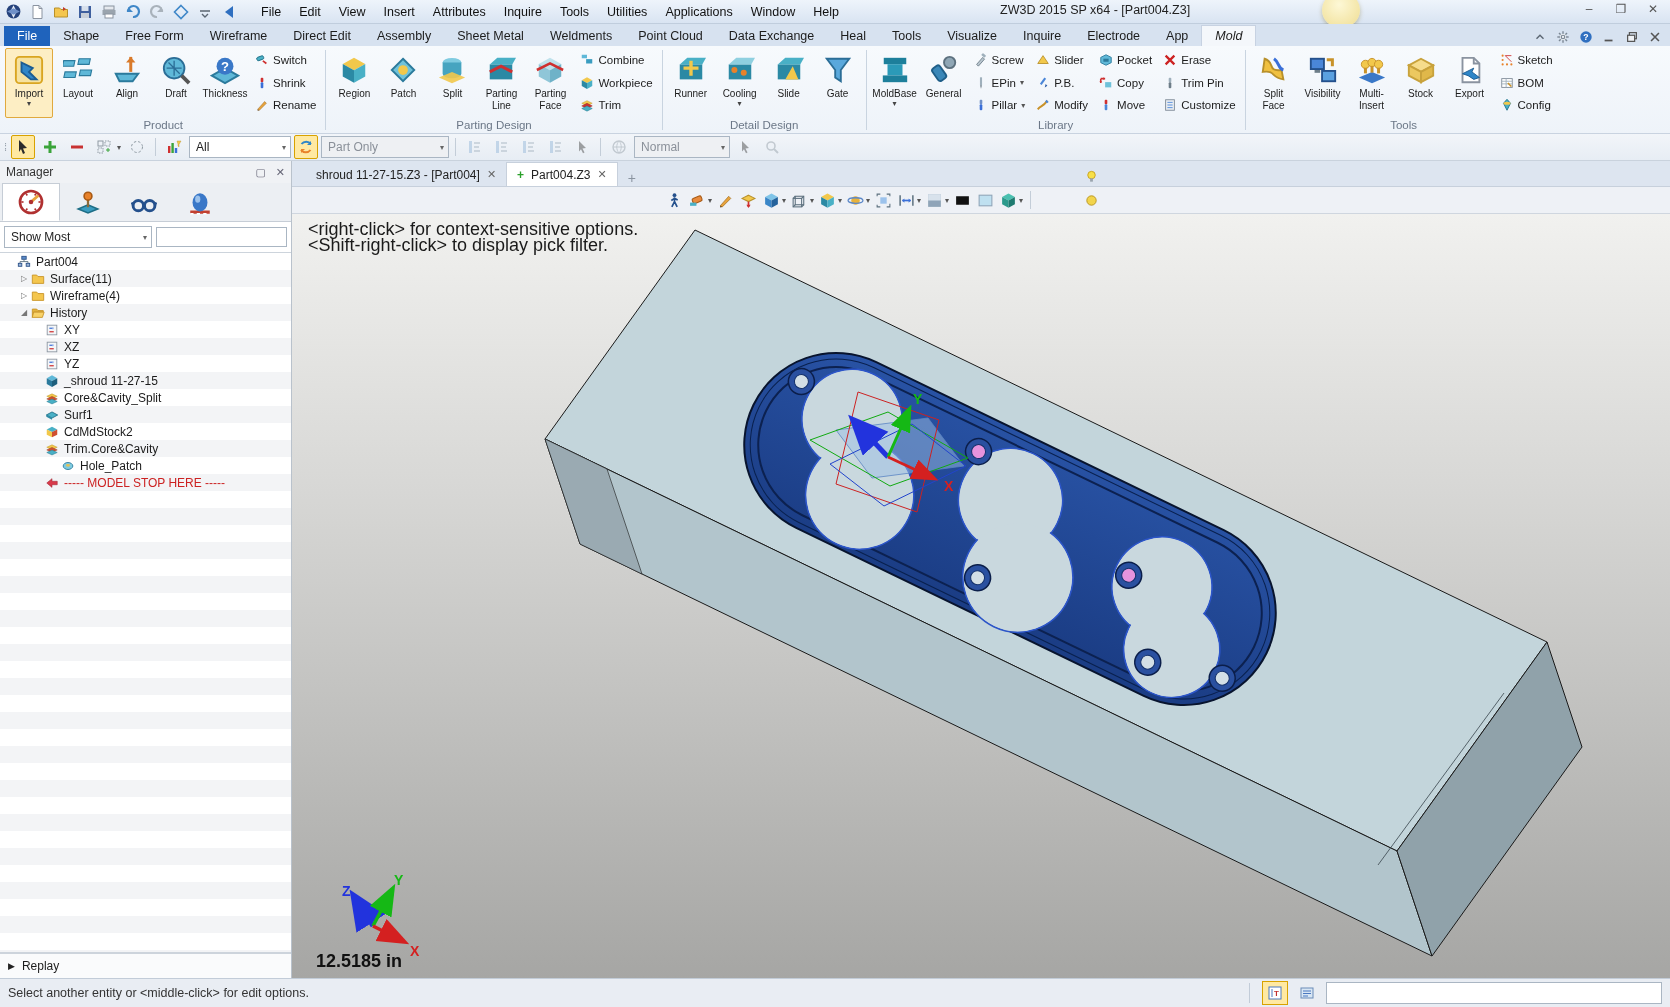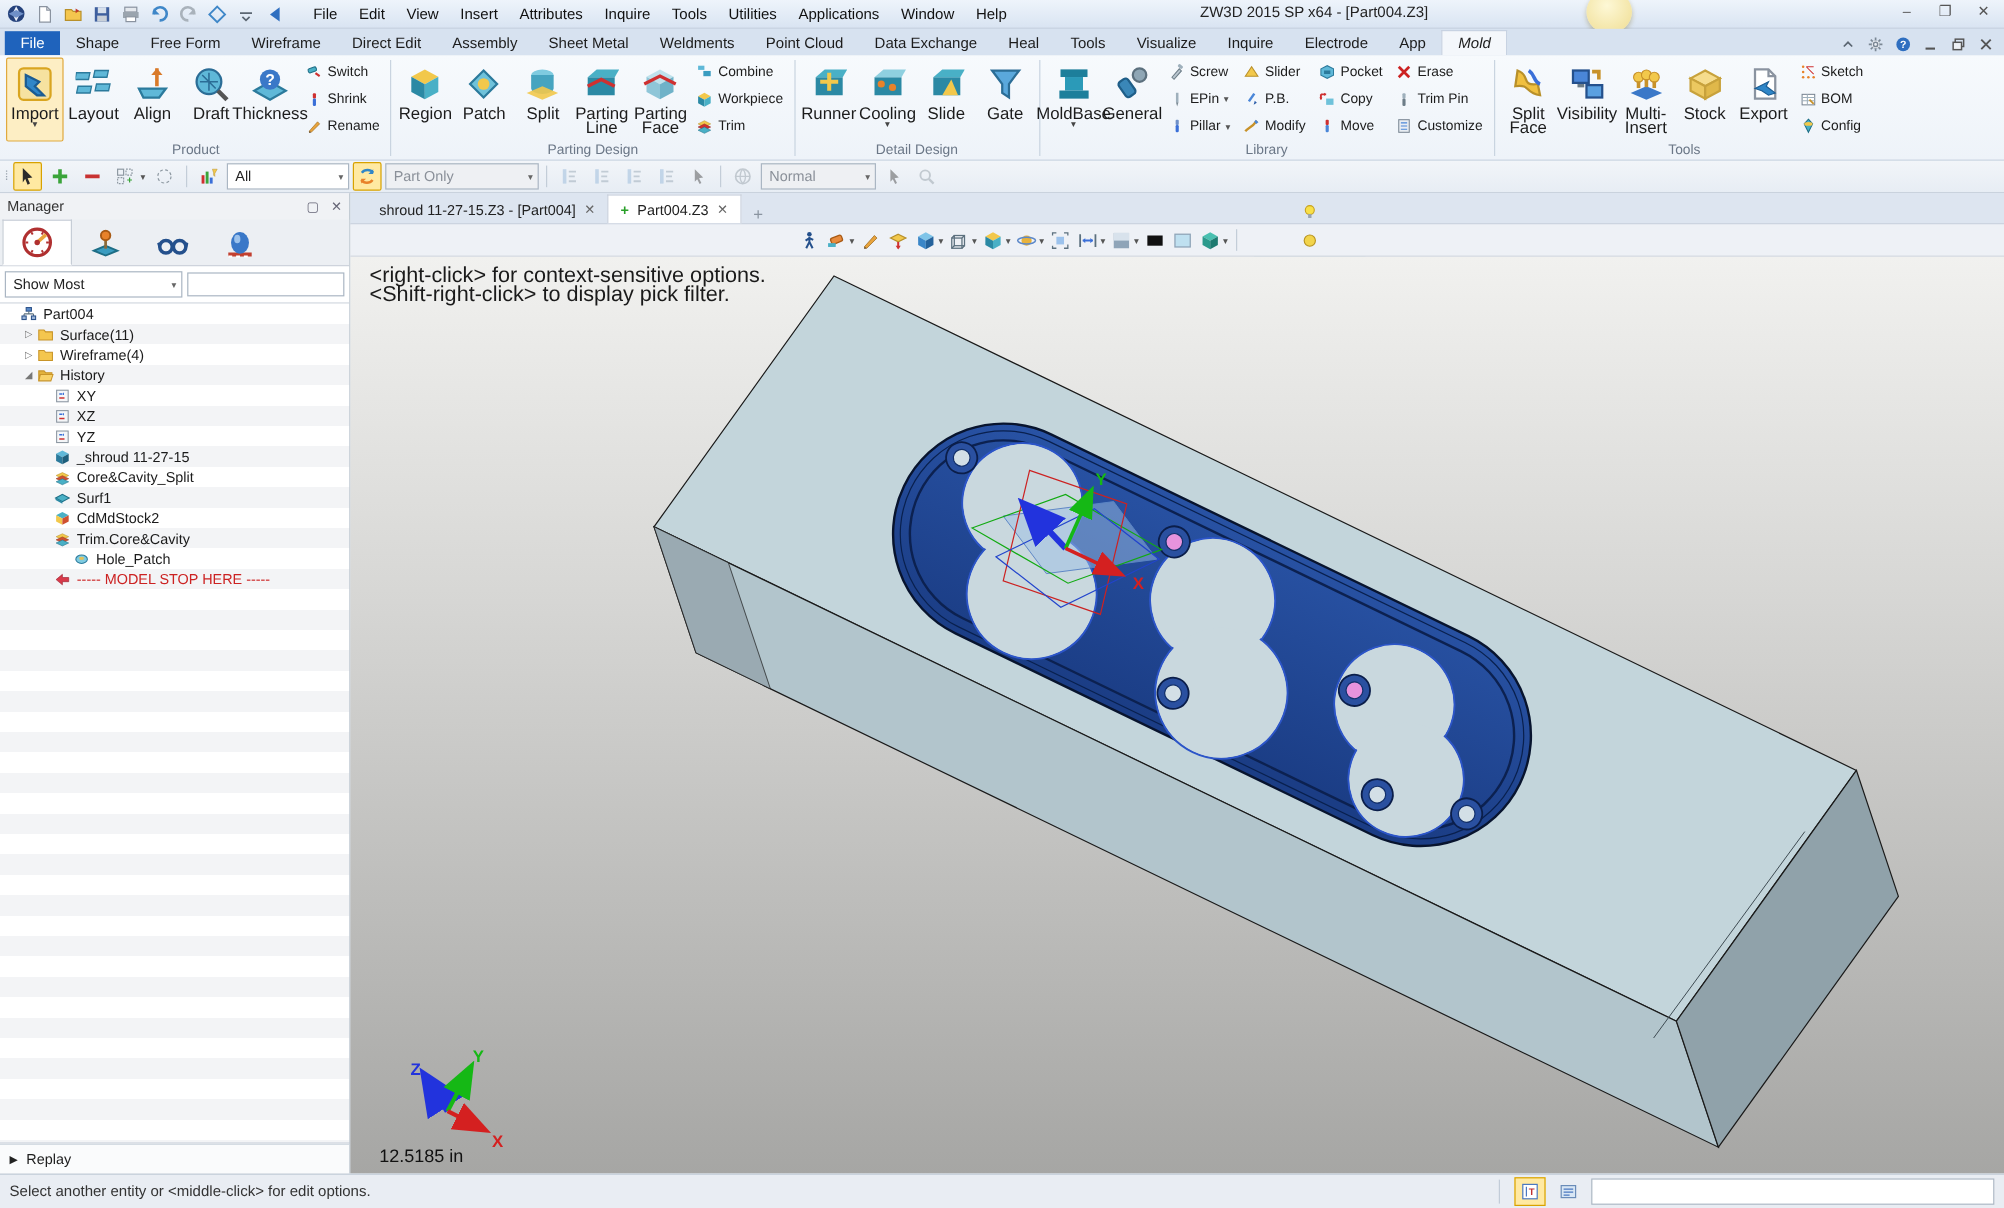--- a/index.html
+++ b/index.html
@@ -29,21 +29,21 @@
   
   #ribbon{left:0;top:46px;width:1670px;height:88px;background:linear-gradient(#f7fafd,#eef3f9);
           border-bottom:1px solid #c9d3e0;display:flex;align-items:stretch;padding:1px 2px 0;box-sizing:border-box;}
   .grp{display:flex;flex-direction:column;padding:1px 3px 0;}
   .grp-body{display:flex;flex:1;align-items:stretch;gap:1px;}
   .grp-label{text-align:center;color:#6b7787;font-size:11.5px;height:15px;line-height:14px;}
   .gsep{width:1px;background:#c9d4e0;margin:3px 1px;}
   .rbtn{width:46px;display:flex;flex-direction:column;align-items:center;padding-top:3px;cursor:default;border:1px solid transparent;border-radius:2px;}
   .rbtn.hl{background:#fdeec4;border-color:#e0a93e;}
   .rbtn .ric{height:36px;display:flex;align-items:center;}
-  .rbtn .rlbl{font-size:14px;line-height:12px;text-align:center;color:#1c1c1c;}
+  .rbtn .rlbl{font-size:10px;line-height:12px;text-align:center;color:#1c1c1c;}
   .rbtn .caret{font-size:8px;color:#444;line-height:7px;}
   .smallcol{display:flex;flex-direction:column;justify-content:space-between;padding:3px 2px 4px;}
   .rsm{display:flex;align-items:center;gap:4px;height:18px;font-size:11.5px;color:#1c1c1c;padding:0 3px;cursor:default;border-radius:2px;}
   .rsm .caret{font-size:8px;color:#555;}
   
   #editbar{left:0;top:134px;width:1670px;height:27px;background:linear-gradient(#f2f5f9,#e7edf4);
            border-bottom:1px solid #c9d2dd;display:flex;align-items:center;padding:0 2px;box-sizing:border-box;gap:3px;}
   .eic{width:22px;height:22px;display:flex;align-items:center;justify-content:center;border:1px solid transparent;border-radius:2px;}
   .eic.hl{background:#ffe9a2;border-color:#d8a200;}
   .eic.dim{opacity:.45;}
@@ -76,21 +76,21 @@
   .dtab .x{color:#666;font-size:11px;}
   .dtab.active{background:#fff;border:1px solid #c7d0dc;border-bottom:none;}
   .dplus{color:#8a94a0;font-size:14px;padding:0 10px;}
   #viewbar{height:26px;background:#eef1f6;border-bottom:1px solid #cfd6df;display:flex;align-items:center;gap:2px;padding-left:372px;}
   .vic{width:21px;height:21px;display:flex;align-items:center;justify-content:center;}
   .vcaret{font-size:8px;color:#555;margin:0 1px 0 -2px;}
   #layerbox{display:flex;align-items:center;gap:3px;margin-left:8px;flex-direction:column;}
   #layer-combo{width:86px;height:19px;background:#f6f8fa;border:1px solid #aab6c3;display:flex;align-items:center;justify-content:space-between;padding-left:5px;font-size:12px;}
   #canvas{flex:1;position:relative;background:linear-gradient(180deg,#f1f1ef 0%,#d8d8d6 35%,#a6a6a4 100%);overflow:hidden;}
   .hint{position:absolute;left:16px;color:#1a1a1a;font-size:18px;}
-  #readout{position:absolute;left:24px;bottom:6px;font-size:15px;color:#111;}
+  #readout{position:absolute;left:24px;bottom:6px;font-size:18px;color:#111;font-weight:bold;}
   
   #statusbar{left:0;top:978px;width:1670px;height:29px;background:#e9edf3;border-top:1px solid #c2ccd8;
              display:flex;align-items:center;padding:0 8px;box-sizing:border-box;}
   #status-msg{font-size:12.5px;color:#333;}
   #sb-right{margin-left:auto;display:flex;align-items:center;gap:6px;}
   .sbsep{width:1px;height:20px;background:#c2ccd8;margin-right:6px;}
   .sbic{width:24px;height:22px;display:flex;align-items:center;justify-content:center;border:1px solid transparent;}
   .sbic.hl{background:#ffe9a2;border:1px solid #d8a200;}
   #sb-input{width:334px;height:20px;background:#fff;border:1px solid #aab6c3;}
 </style>

